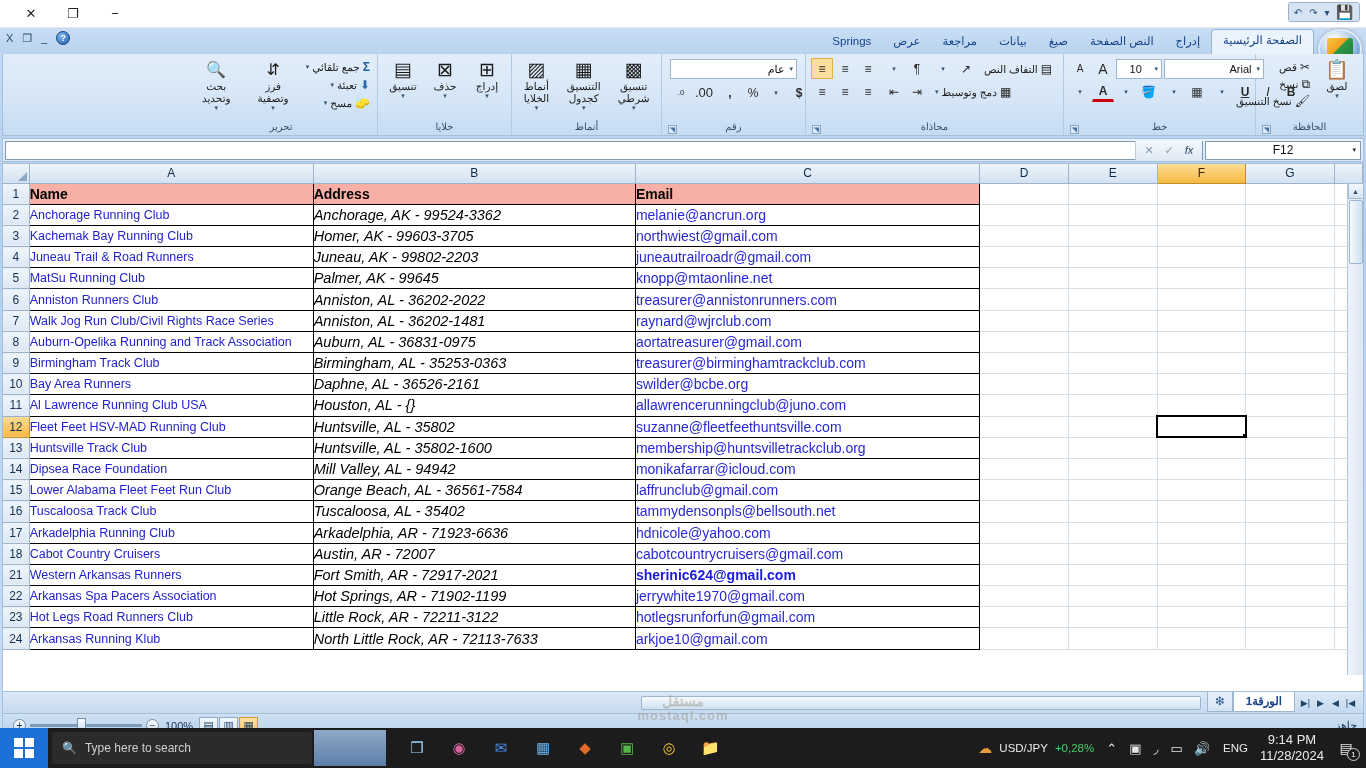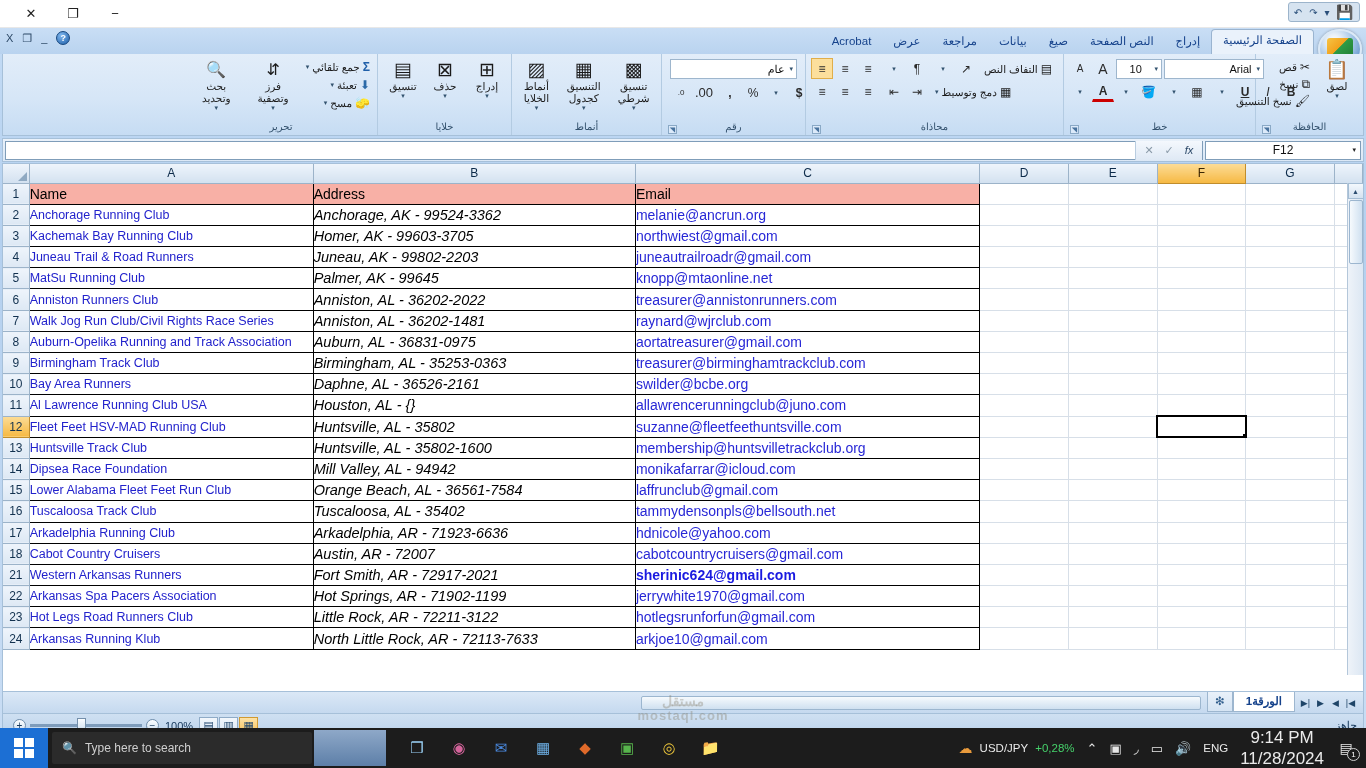--- a/index.html
+++ b/index.html
@@ -201,21 +201,21 @@
     border: 1px solid #9cb3c9; border-top: none; border-left: none;
     font-size: 12px; color: #12314f; text-align: center; vertical-align: middle;
   }
   .rowhead.sel { background: linear-gradient(to bottom,#fcdc96,#f6b944); border-color: #c08d2c; }
   .cell {
     border-right: 1px solid #d7dfe8; border-bottom: 1px solid #d7dfe8;
     font-size: 13px; padding: 0 3px; white-space: nowrap; overflow: hidden;
     vertical-align: middle; color: #000;
   }
   .cell.hdr {
-    background: #f8b0a6; font-weight: normal; color: #000;
+    background: #f8b0a6; font-weight: bold; color: #000;
     border: 1px solid #000; font-size: 14px;
   }
   .cell.name { color: #2222cc; border: 1px solid #000; font-size: 12.5px; }
   .cell.addr { color: #000; font-style: italic; border: 1px solid #000; font-size: 14.5px; }
   .cell.email { color: #2727d6; border: 1px solid #000; font-size: 14px; }
   .cell.email.bold { color: #1a1ae0; font-weight: 600; }
   .cell.blank { background: #fff; }
   .cell.selected {
     border: 2px solid #000;
     position: relative;
@@ -317,21 +317,21 @@
   .tb-weather {
     width: 72px; height: 36px; margin-left: 2px;
     background: linear-gradient(to bottom,#8ea8c8,#5d7fa8);
     display:flex; align-items:center; justify-content:center;
   }
   .tb-apps { display: flex; align-items: center; gap: 16px; padding-left: 18px; }
   .tb-app { width: 26px; height: 26px; border-radius: 4px; display:flex; align-items:center; justify-content:center; font-size: 15px; color:#fff; }
   .tray { margin-left: auto; display: flex; align-items: center; gap: 12px; padding-right: 10px; color: #eaeaea; font-size: 11.5px; }
   .stock { display: flex; align-items: center; gap: 7px; }
   .stock .up { color: #45d06a; }
-  .clock { text-align: center; line-height: 1.25; font-size: 17px; }
+  .clock { text-align: center; line-height: 1.25; font-size: 13px; }
   .tray-ic { font-size: 13px; color: #e6e6e6; }
   .notif {
     position: relative; width: 20px; height: 18px;
     display:flex; align-items:center; justify-content:center; color:#e8e8e8; font-size:14px;
   }
   .notif .badge {
     position: absolute; right: -4px; bottom: -4px; width: 13px; height: 13px;
     border-radius: 50%; background: #1c1c1c; border: 1px solid #cfcfcf;
     font-size: 8px; color: #fff; display:flex; align-items:center; justify-content:center;
   }
@@ -366,21 +366,21 @@
     </div>
 
     <div class="tabs">
       <div class="tab active">الصفحة الرئيسية</div>
       <div class="tab">إدراج</div>
       <div class="tab">النص الصفحة</div>
       <div class="tab">صيغ</div>
       <div class="tab">بيانات</div>
       <div class="tab">مراجعة</div>
       <div class="tab">عرض</div>
-      <div class="tab latin">Acrobat</div>
+      <div class="tab latin">Springs</div>
     </div>
 
     <div class="office-orb">
       <div class="orb-inner"></div>
     </div>
   </div>
 
   <div class="ribbon">
 
     <div class="rgroup" style="width:108px">

